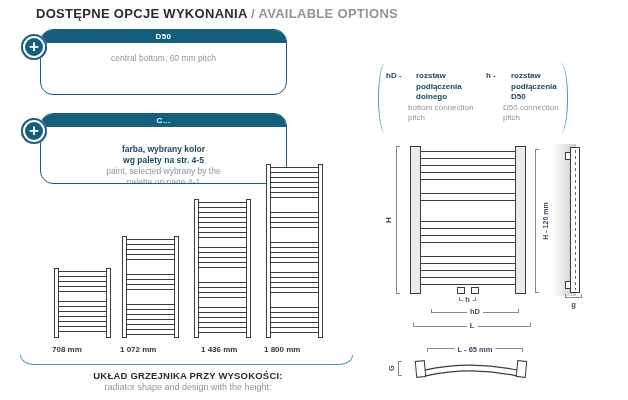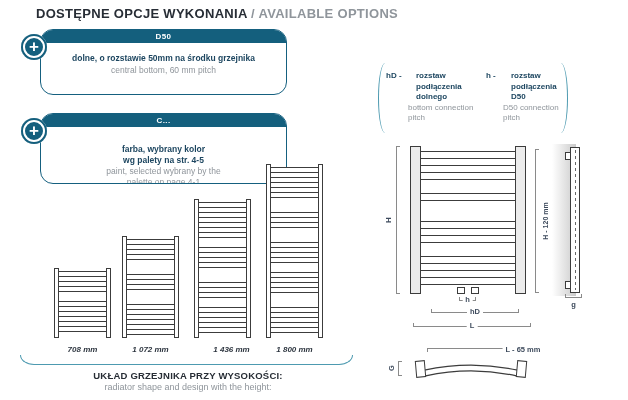--- a/index.html
+++ b/index.html
@@ -36,33 +36,33 @@
   .lg-en  { font-size:8px; color:#8f959b; line-height:10.5px; }
 
   
   .rad { position:absolute; }
   .rail { position:absolute; top:0; bottom:0; width:5px; background:#fff; border:1px solid #3c3c3c; }
   .rail.l { left:0; } .rail.r { right:0; }
   .tubes { position:absolute; left:5px; right:5px; top:3px; bottom:3px;
            background:repeating-linear-gradient(to bottom,#3c3c3c 0 1px,#fff 1px 5px); }
   .tubes.wide { background:repeating-linear-gradient(to bottom,#3c3c3c 0 1px,#fff 1px 7px); }
   .gap { position:absolute; left:0; right:0; background:#fff; }
-  .radlbl { font-size:8px; font-weight:700; color:#2e3640; text-align:center;font-style:italic; }
+  .radlbl { font-size:8px; font-weight:700; color:#2e3640; text-align:left; }
 
   
   .frail { position:absolute; top:0; bottom:0; width:11px; background:#ececec; border:1px solid #3c3c3c; }
   .frail.l { left:0; } .frail.r { right:0; }
   .stub { position:absolute; width:8px; height:7px; background:#fff; border:1px solid #3c3c3c; }
 
   .hdim  { border-left:1px solid #8a8a8a; border-right:1px solid #8a8a8a; border-bottom:1px solid #8a8a8a; height:4px; }
   .hdimt { border-left:1px solid #8a8a8a; border-right:1px solid #8a8a8a; border-top:1px solid #8a8a8a; height:4px; }
   .vdim  { border-left:1px solid #8a8a8a; border-top:1px solid #8a8a8a; border-bottom:1px solid #8a8a8a; width:4px; }
   .dimlbl { font-size:7.5px; font-weight:700; color:#3d4a5c; white-space:nowrap; }
   .chipb { position:absolute; left:50%; bottom:-4px; transform:translateX(-50%); background:#fff; padding:0 3px; }
-  .chipt { position:absolute; left:50%; top:-4px;  transform:translateX(-50%); background:#fff; padding:0 3px;margin-left:48px; }
+  .chipt { position:absolute; left:50%; top:-4px;  transform:translateX(-50%); background:#fff; padding:0 3px; }
   .rot { transform:translate(-50%,-50%) rotate(-90deg); position:absolute; }
 
   .wall { background:linear-gradient(to right,#ffffff, #cbcbcb); }
   .sidebar-profile { background:#fff; border:1px solid #3c3c3c; }
   .sidebar-profile:before { content:""; position:absolute; left:50%; top:2px; bottom:2px; width:1px;
      background:repeating-linear-gradient(to bottom,#666 0 3px,transparent 3px 6px); }
   .mount { position:absolute; width:6px; height:8px; background:#fff; border:1px solid #3c3c3c; }
 
   .bigcurve { height:10px; border-bottom:1.4px solid #4d9ab0; border-left:1.4px solid #4d9ab0;
               border-right:1.4px solid #4d9ab0; border-radius:0 0 14px 14px / 0 0 10px 10px; }
@@ -77,21 +77,20 @@
   <div class="abs hdr" style="left:36px;top:6px;">
     <span>DOSTĘPNE OPCJE WYKONANIA</span><span class="sep"> / </span><span class="en">AVAILABLE OPTIONS</span>
   </div>
 
   <div class="abs plus" style="left:21px;top:34px;">
     <span>+</span>
   </div>
   <div class="abs optbox" style="left:40px;top:29px;width:247px;height:66px;">
     <div class="optbadge">D50</div>
     <div class="optbody" style="padding-top:10px;">
-      <div class="t-pl">dolne, o rozstawie 50mm na środku grzejnika</div>
       <div class="t-en">central bottom, 60 mm pitch</div>
     </div>
   </div>
 
   <div class="abs plus" style="left:21px;top:118px;">
     <span>+</span>
   </div>
   <div class="abs optbox" style="left:40px;top:113px;width:247px;height:71px;">
     <div class="optbadge">C...</div>
     <div class="optbody" style="padding-top:17px;line-height:11px;">

